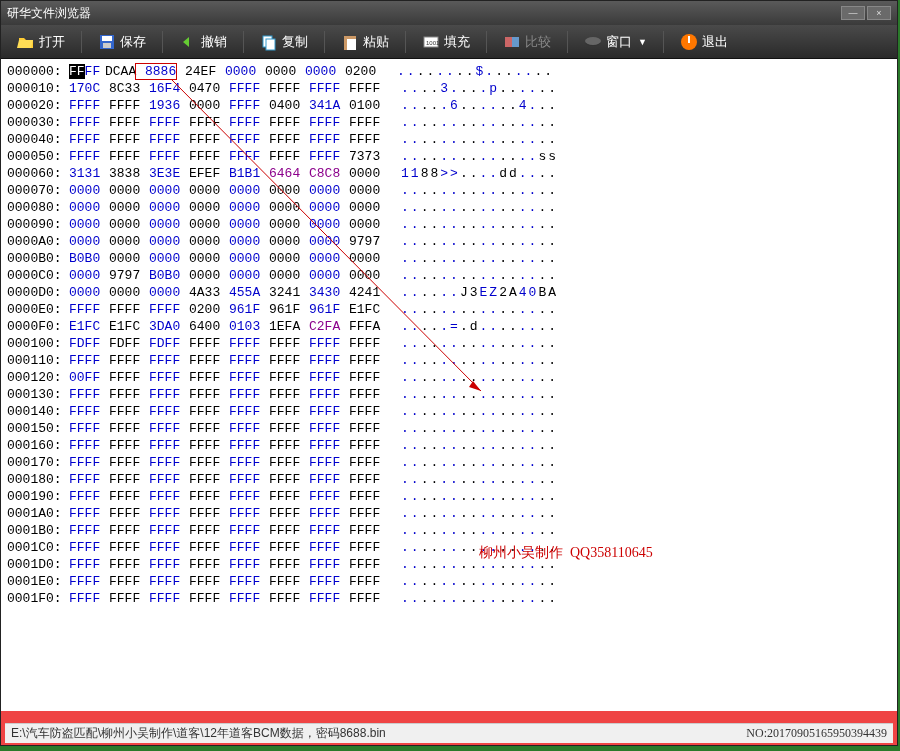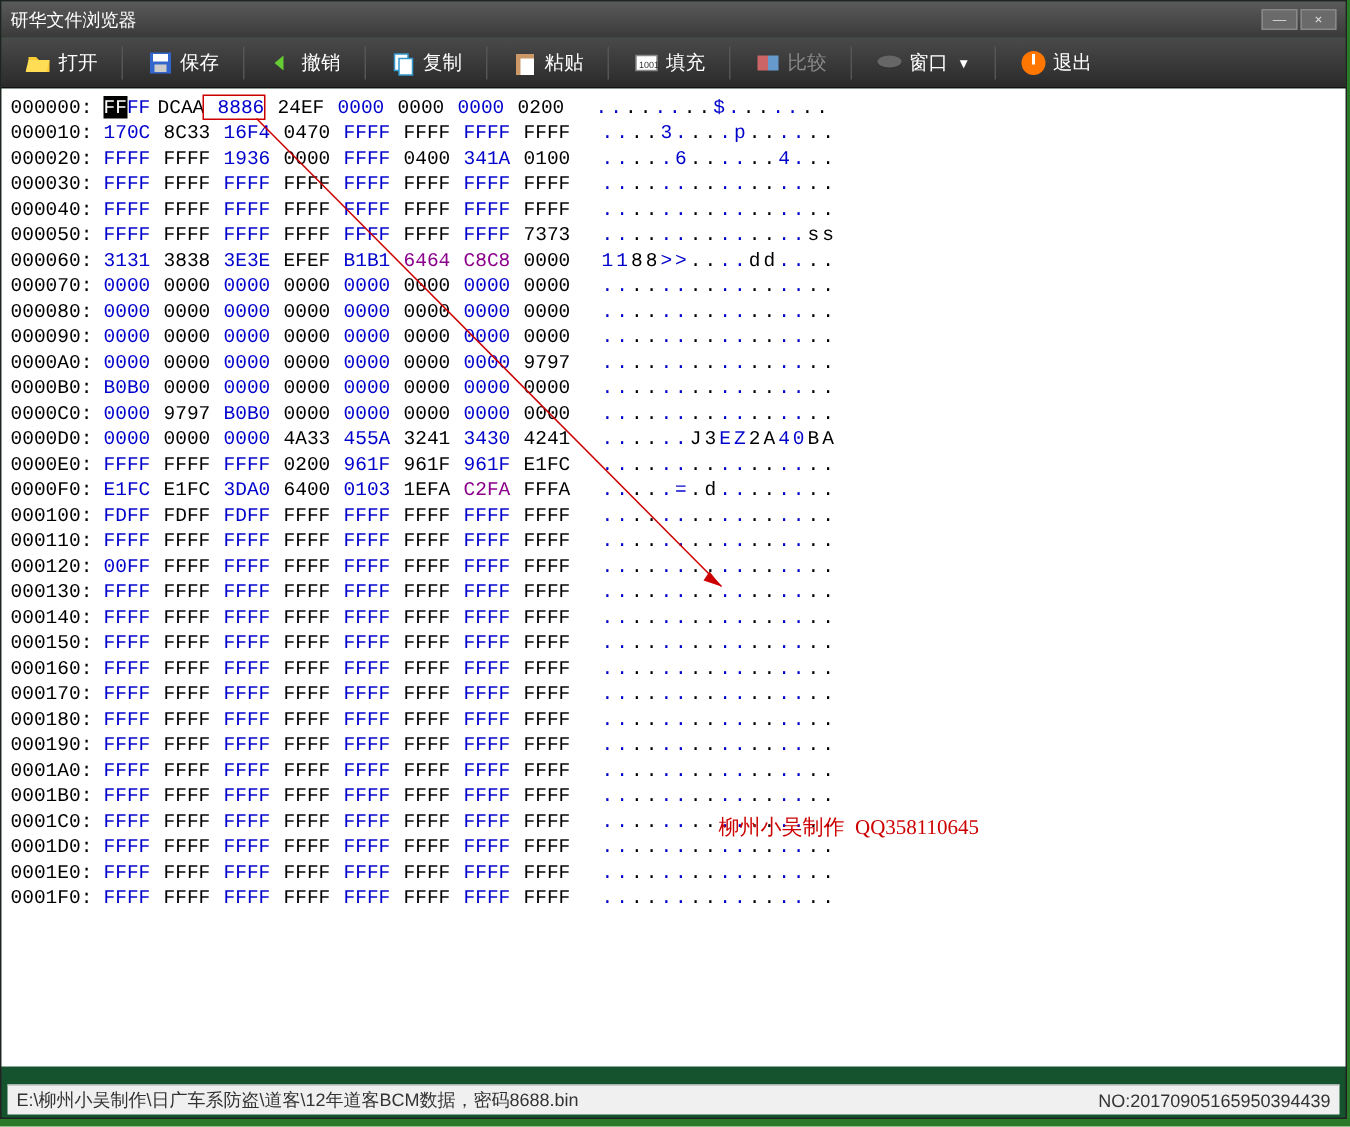--- a/index.html
+++ b/index.html
@@ -1,17 +1,17 @@
 <!DOCTYPE html>
 <html><head>
 <meta charset="utf-8">
 <style>
 * { margin: 0; padding: 0; box-sizing: border-box; }
 body { width: 900px; height: 751px; background: #2a7a2a; font-family: "Microsoft YaHei", sans-serif; overflow: hidden; position: relative; }
-.window { position: absolute; top: 0; left: 0; width: 898px; height: 746px; background: #14532d; border: 1px solid #222; }
+.window { position: absolute; top: 0; left: 0; width: 898px; height: 746px; background: #ef4444; border: 1px solid #222; }
 .titlebar { height: 24px; background: linear-gradient(#5a5a5a,#3a3a3a); display: flex; align-items: center; padding: 0 6px; color: #fff; font-size: 12px; }
 .titlebar .title { flex: 1; }
 .win-ctrls { display: flex; gap: 2px; }
 .win-ctrls div { width: 24px; height: 14px; background: #6a6a6a; border: 1px solid #888; display:flex; align-items:center; justify-content:center; font-size:9px; color:#ddd;}
 .toolbar { height: 34px; background: linear-gradient(#4a4a4a,#2a2a2a); display: flex; align-items: center; padding: 0 10px; gap: 6px; border-bottom:1px solid #111;}
 .tb-btn { display: flex; align-items: center; gap: 4px; color: #fff; font-size: 13px; padding: 3px 6px; cursor: pointer; }
 .tb-icon { width: 18px; height: 18px; display:inline-flex; align-items:center; justify-content:center;}
 .sep { width:1px; height:22px; background:#555; margin:0 4px;}
 .hexarea { background:#fff; padding: 4px 6px; font-family: "Courier New", monospace; font-size: 13px; line-height: 17px; white-space: pre; position: relative; height: 652px; overflow:hidden;}
 .hex-line { display:flex; }
@@ -23,21 +23,21 @@
 .byte.black { color:#000; }
 .ascii { margin-left:12px; color:#0000cc; letter-spacing:2px;}
 .ascii .bk{color:#000;}
 .highlight-box { position:absolute; border:1px solid #c00; }
 .hb1{ top:4px; left:134px; width:42px; height:17px;}
 .arrow-svg{position:absolute; top:0; left:0; pointer-events:none;}
 .annot{position:absolute; color:#c00; font-size:14px; font-family:"Microsoft YaHei";}
 .a1{top:343px; left:478px; width:410px;}
 .a2{top:485px; left:478px;}
 .statusbar{position:absolute; bottom:2px; left:4px; right:4px; height:20px; background:#f0f0f0; border-top:1px solid #ccc; font-size:12px; display:flex; align-items:center; padding:0 6px; color:#333;}
-.statusbar .r{margin-left:auto;}
+.statusbar .r{margin-left:auto;font-family:Liberation Serif, serif;}
 .watermark{position:absolute; bottom:22px; left:6px; font-size:20px; color:#fff; text-shadow:1px 1px 2px #000,-1px -1px 2px #000; font-family:"SimHei"; font-weight:bold;}
 .sel{background:#000; color:#fff;}
 </style>
 </head>
 <body>
 
 <div class="window">
   <div class="titlebar">
     <span class="title">研华文件浏览器</span>
     <div class="win-ctrls">
@@ -143,16 +143,16 @@
     <div class="highlight-box hb1"></div>
     <svg class="arrow-svg" width="900" height="660">
       <line x1="170" y1="20" x2="480" y2="332" stroke="#c00" stroke-width="1"></line>
       <polygon points="480,332 472,322 468,328" fill="#c00"></polygon>
     </svg>
     <div class="annot a2">柳州小吴制作  QQ358110645</div>
   </div>
 
 
   <div class="statusbar">
-    <span>E:\柳州小吴制作\日广车系防盗\道客\12年道客BCM数据，密码8688.bin</span>
+    <span>E:\汽车防盗匹配\柳州小吴制作\道客\12年道客BCM数据，密码8688.bin</span>
     <span class="r">NO:20170905165950394439</span>
   </div>
 </div>
 
 </body></html>

